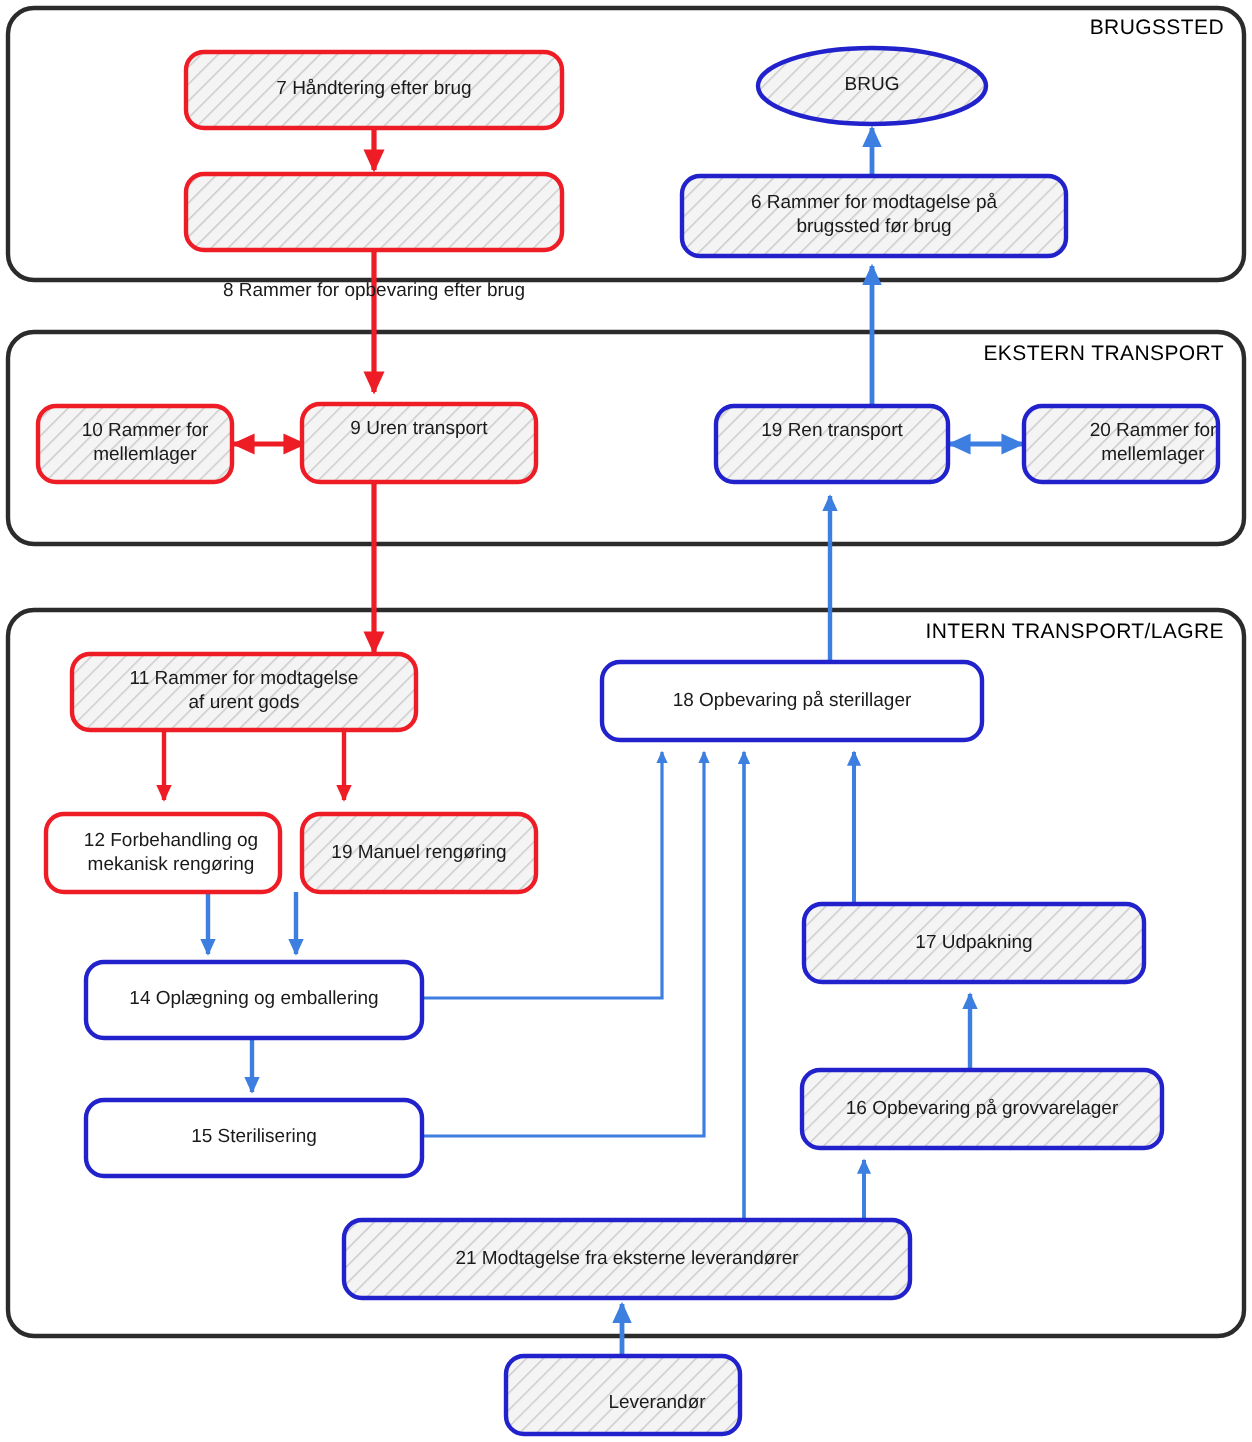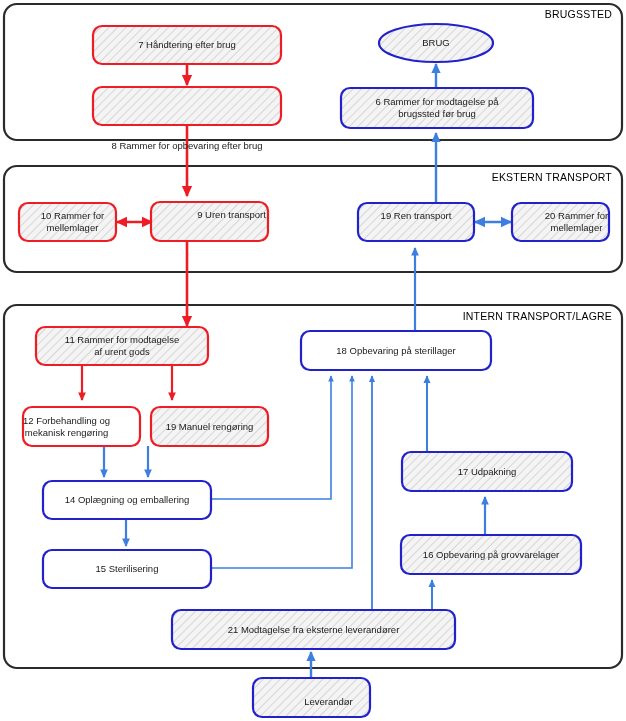--- a/index.html
+++ b/index.html
@@ -151,28 +151,28 @@
   <div class="zone-label" style="right:14px; top:310px;">INTERN TRANSPORT/LAGRE</div>
 
   <div class="node-label" style="left:93px;  top:26px;  width:188px; height:38px;border-radius:15px;">7  Håndtering efter brug</div>
   <div class="node-label" style="left:93px;  top:87px;  width:188px; height:38px;margin-top:40px;">8 Rammer for opbevaring efter brug</div>
   <div class="node-label" style="left:379px; top:24px;  width:114px; height:38px;">BRUG</div>
   <div class="node-label" style="left:341px; top:88px;  width:192px; height:40px;">6 Rammer for modtagelse på
 brugssted før brug</div>
 
   <div class="node-label" style="left:24px;  top:203px; width:97px;  height:38px;">10 Rammer for
 mellemlager</div>
-  <div class="node-label" style="left:151px; top:202px; width:117px; height:25px;margin-left:22px;">9 Uren transport</div>
+  <div class="node-label" style="left:151px; top:202px; width:117px; height:25px;">9 Uren transport</div>
   <div class="node-label" style="left:358px; top:203px; width:116px; height:26px;">19 Ren transport</div>
   <div class="node-label" style="left:512px; top:203px; width:97px;  height:38px;margin-left:16px;">20 Rammer for
 mellemlager</div>
 
   <div class="node-label" style="left:36px;  top:327px; width:172px; height:38px;">11 Rammer for modtagelse
 af urent gods</div>
-  <div class="node-label" style="left:8px;  top:407px; width:117px; height:39px;">12 Forbehandling og
+  <div class="node-label" style="left:27px;  top:407px; width:117px; height:39px;">12 Forbehandling og
 mekanisk rengøring</div>
   <div class="node-label" style="left:151px; top:407px; width:117px; height:39px;">19 Manuel rengøring</div>
   <div class="node-label" style="left:43px;  top:481px; width:168px; height:38px;">14 Oplægning og emballering</div>
   <div class="node-label" style="left:43px;  top:550px; width:168px; height:38px;">15 Sterilisering</div>
 
   <div class="node-label" style="left:301px; top:331px; width:190px; height:39px;">18 Opbevaring på sterillager</div>
   <div class="node-label" style="left:402px; top:452px; width:170px; height:39px;">17 Udpakning</div>
   <div class="node-label" style="left:401px; top:535px; width:180px; height:39px;">16 Opbevaring på grovvarelager</div>
   <div class="node-label" style="left:172px; top:610px; width:283px; height:39px;border-radius:18px;">21 Modtagelse fra eksterne leverandører</div>
   <div class="node-label" style="left:253px; top:678px; width:117px; height:48px;margin-left:17px;">Leverandør</div>

